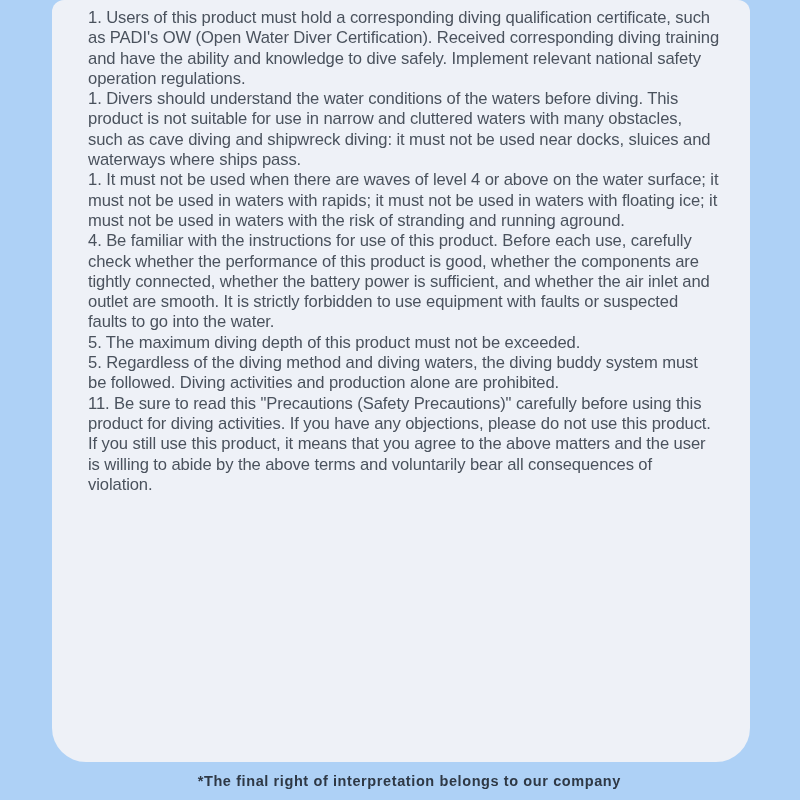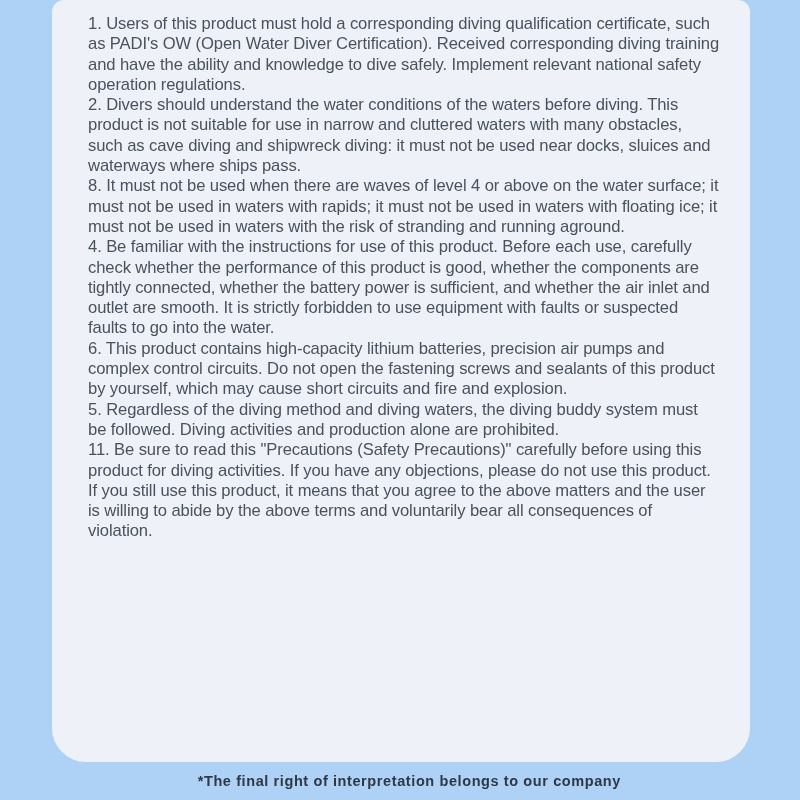--- a/index.html
+++ b/index.html
@@ -16,21 +16,21 @@
   }
   .panel {
     position: absolute;
     left: 52px;
     top: 0;
     width: 698px;
     height: 762px;
     background: #eef1f7;
     border-radius: 12px 12px 34px 34px;
     box-sizing: border-box;
-    padding: 14px 30px 0 36px;
+    padding: 8px 30px 0 36px;
     overflow: hidden;
   }
   .precautions p {
     margin: 0;
     font-size: 16.6px;
     line-height: 20.3px;
     letter-spacing: -0.1px;
     color: #4a525d;
   }
   .footer-band {
@@ -51,24 +51,24 @@
     letter-spacing: 0.6px;
     color: #2e3845;
   }
 </style>
 </head>
 <body>
 
 <div class="panel">
   <div class="precautions">
     <p>1. Users of this product must hold a corresponding diving qualification certificate, such as PADI's OW (Open Water Diver Certification). Received corresponding diving training and have the ability and knowledge to dive safely. Implement relevant national safety operation regulations.</p>
-    <p>2. Divers should understand the water conditions of the waters before diving. This product is not suitable for use in narrow and cluttered waters with many obstacles, such as cave diving and shipwreck diving: it must not be used near docks, sluices and waterways where ships pass.</p>
-    <p>8. It must not be used when there are waves of level 4 or above on the water surface; it must not be used in waters with rapids; it must not be used in waters with floating ice; it must not be used in waters with the risk of stranding and running aground.</p>
+    <p>1. Divers should understand the water conditions of the waters before diving. This product is not suitable for use in narrow and cluttered waters with many obstacles, such as cave diving and shipwreck diving: it must not be used near docks, sluices and waterways where ships pass.</p>
+    <p>1. It must not be used when there are waves of level 4 or above on the water surface; it must not be used in waters with rapids; it must not be used in waters with floating ice; it must not be used in waters with the risk of stranding and running aground.</p>
     <p>4. Be familiar with the instructions for use of this product. Before each use, carefully check whether the performance of this product is good, whether the components are tightly connected, whether the battery power is sufficient, and whether the air inlet and outlet are smooth. It is strictly forbidden to use equipment with faults or suspected faults to go into the water.</p>
-    <p>6. This product contains high-capacity lithium batteries, precision air pumps and complex control circuits. Do not open the fastening screws and sealants of this product by yourself, which may cause short circuits and fire and explosion.</p>
+    <p>5. The maximum diving depth of this product must not be exceeded.</p>
     <p>5. Regardless of the diving method and diving waters, the diving buddy system must be followed. Diving activities and production alone are prohibited.</p>
     <p>11. Be sure to read this "Precautions (Safety Precautions)" carefully before using this product for diving activities. If you have any objections, please do not use this product. If you still use this product, it means that you agree to the above matters and the user is willing to abide by the above terms and voluntarily bear all consequences of violation.</p>
   </div>
 </div>
 
 <div class="footer-band">
   <span class="footer-note">*The final right of interpretation belongs to our company</span>
 </div>
 
 </body></html>

